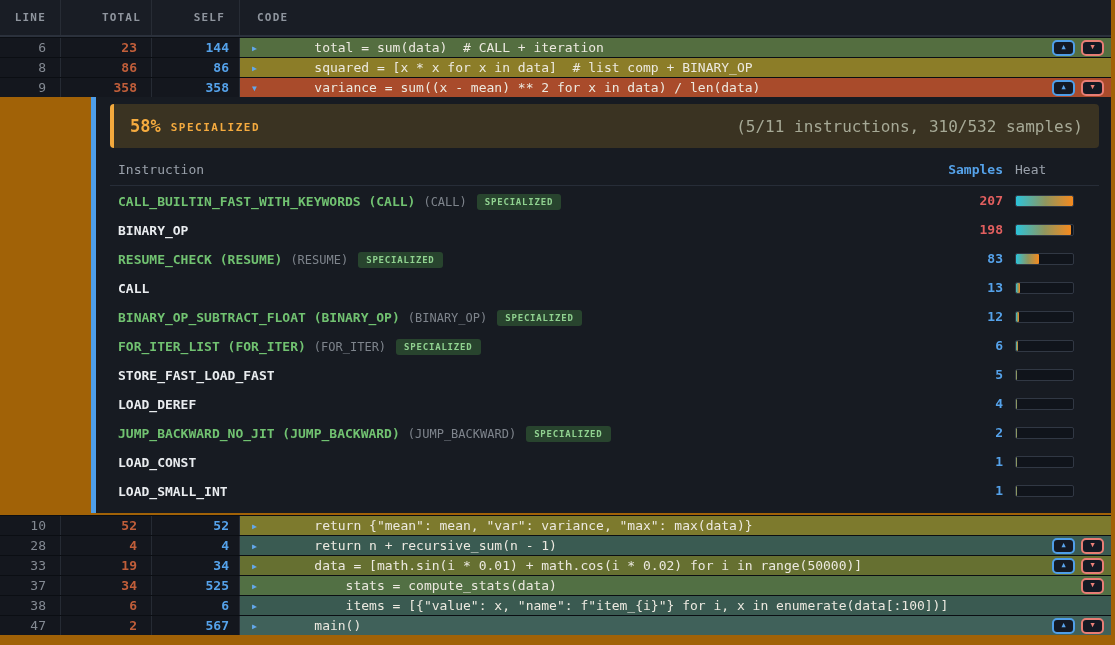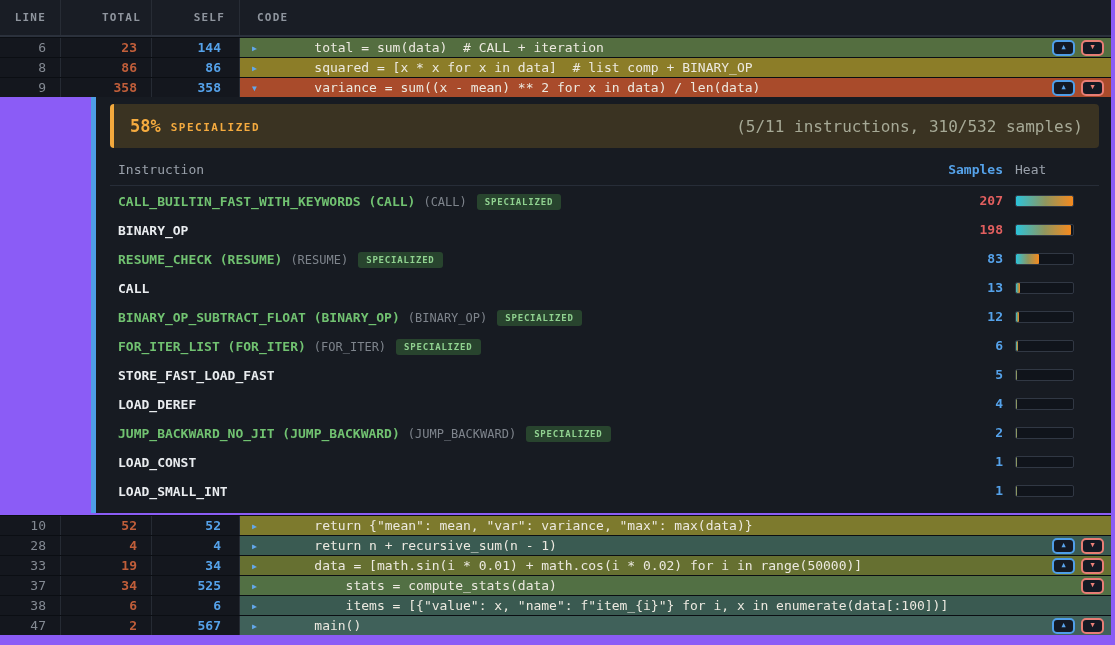--- a/index.html
+++ b/index.html
@@ -1,19 +1,19 @@
 <!DOCTYPE html>
 <html><head>
 <meta charset="utf-8">
 <style>
   * { margin:0; padding:0; box-sizing:border-box; }
   html,body { background:#0d1015; }
   .app {
     position:relative; width:1115px; height:645px; overflow:hidden;
-    background:#8b5cf6; font-family:"DejaVu Sans Mono", monospace;
+    background:#a16207; font-family:"DejaVu Sans Mono", monospace;
     padding-right:4px;
   }
   
   .thead {
     display:grid; grid-template-columns:61px 91px 88px 1fr;
     height:37px; background:#191d25; border-bottom:2px solid #2b313c;
   }
   .thead > div {
     display:flex; align-items:center; font-size:11px; font-weight:bold;
     letter-spacing:1.2px; color:#8f959e; border-right:1px solid #272c35;
@@ -29,21 +29,21 @@
     display:grid; grid-template-columns:61px 91px 88px 1fr;
     height:20px; border-top:1px solid #0b0e13;
   }
   .cell {
     background:#14171e; border-right:1px solid #262b34;
     display:flex; align-items:center; justify-content:flex-end;
     font-size:13px; padding-right:14px;
   }
   .cell.linecol { color:#848a93; }
   .cell.selfcol { color:#c05e3a; font-weight:bold; }
-  .cell.totalcol { color:#55a2ea; font-weight:bold; padding-right:18px;text-align:center; }
+  .cell.totalcol { color:#55a2ea; font-weight:bold; padding-right:10px;text-align:center; }
   .codecell {
     position:relative; display:flex; align-items:center; overflow:hidden;
   }
   .arrow {
     position:absolute; left:12px; top:50%; transform:translateY(-50%);
     font-size:8px; color:#63a8ea;
   }
   .codetext {
     white-space:pre; font-size:13px; color:#ece9e0; margin-left:43px;
   }

